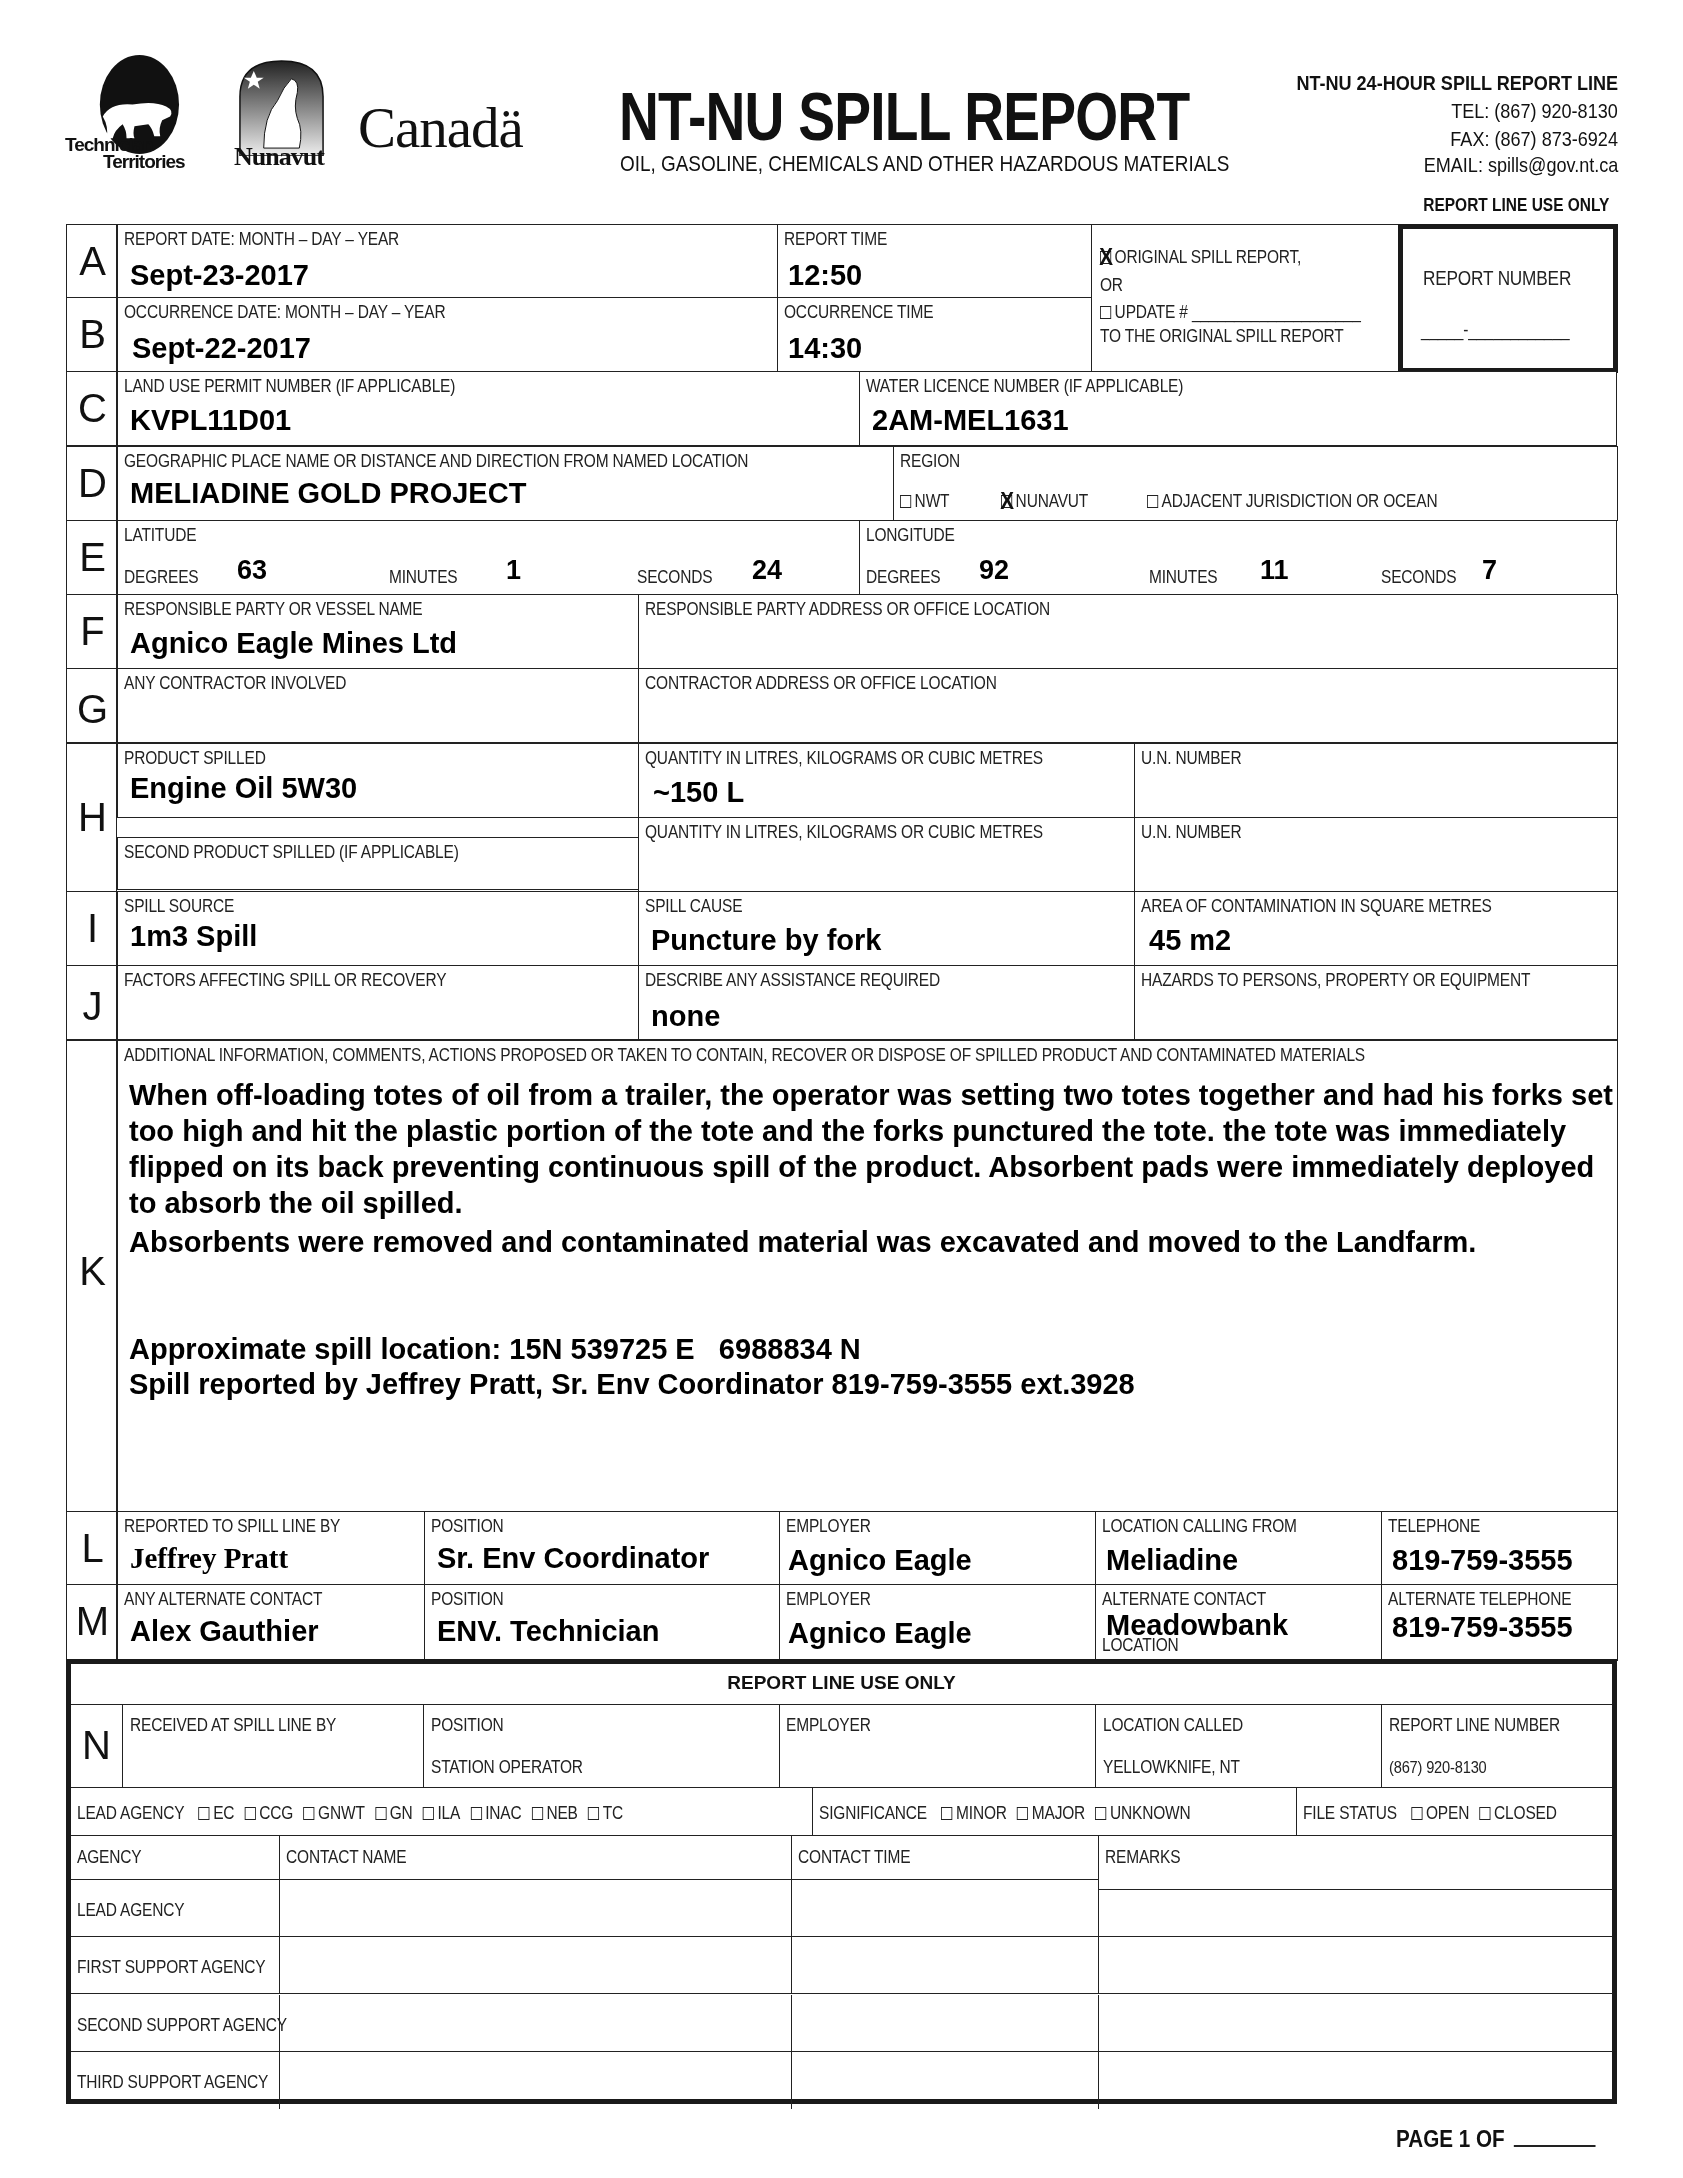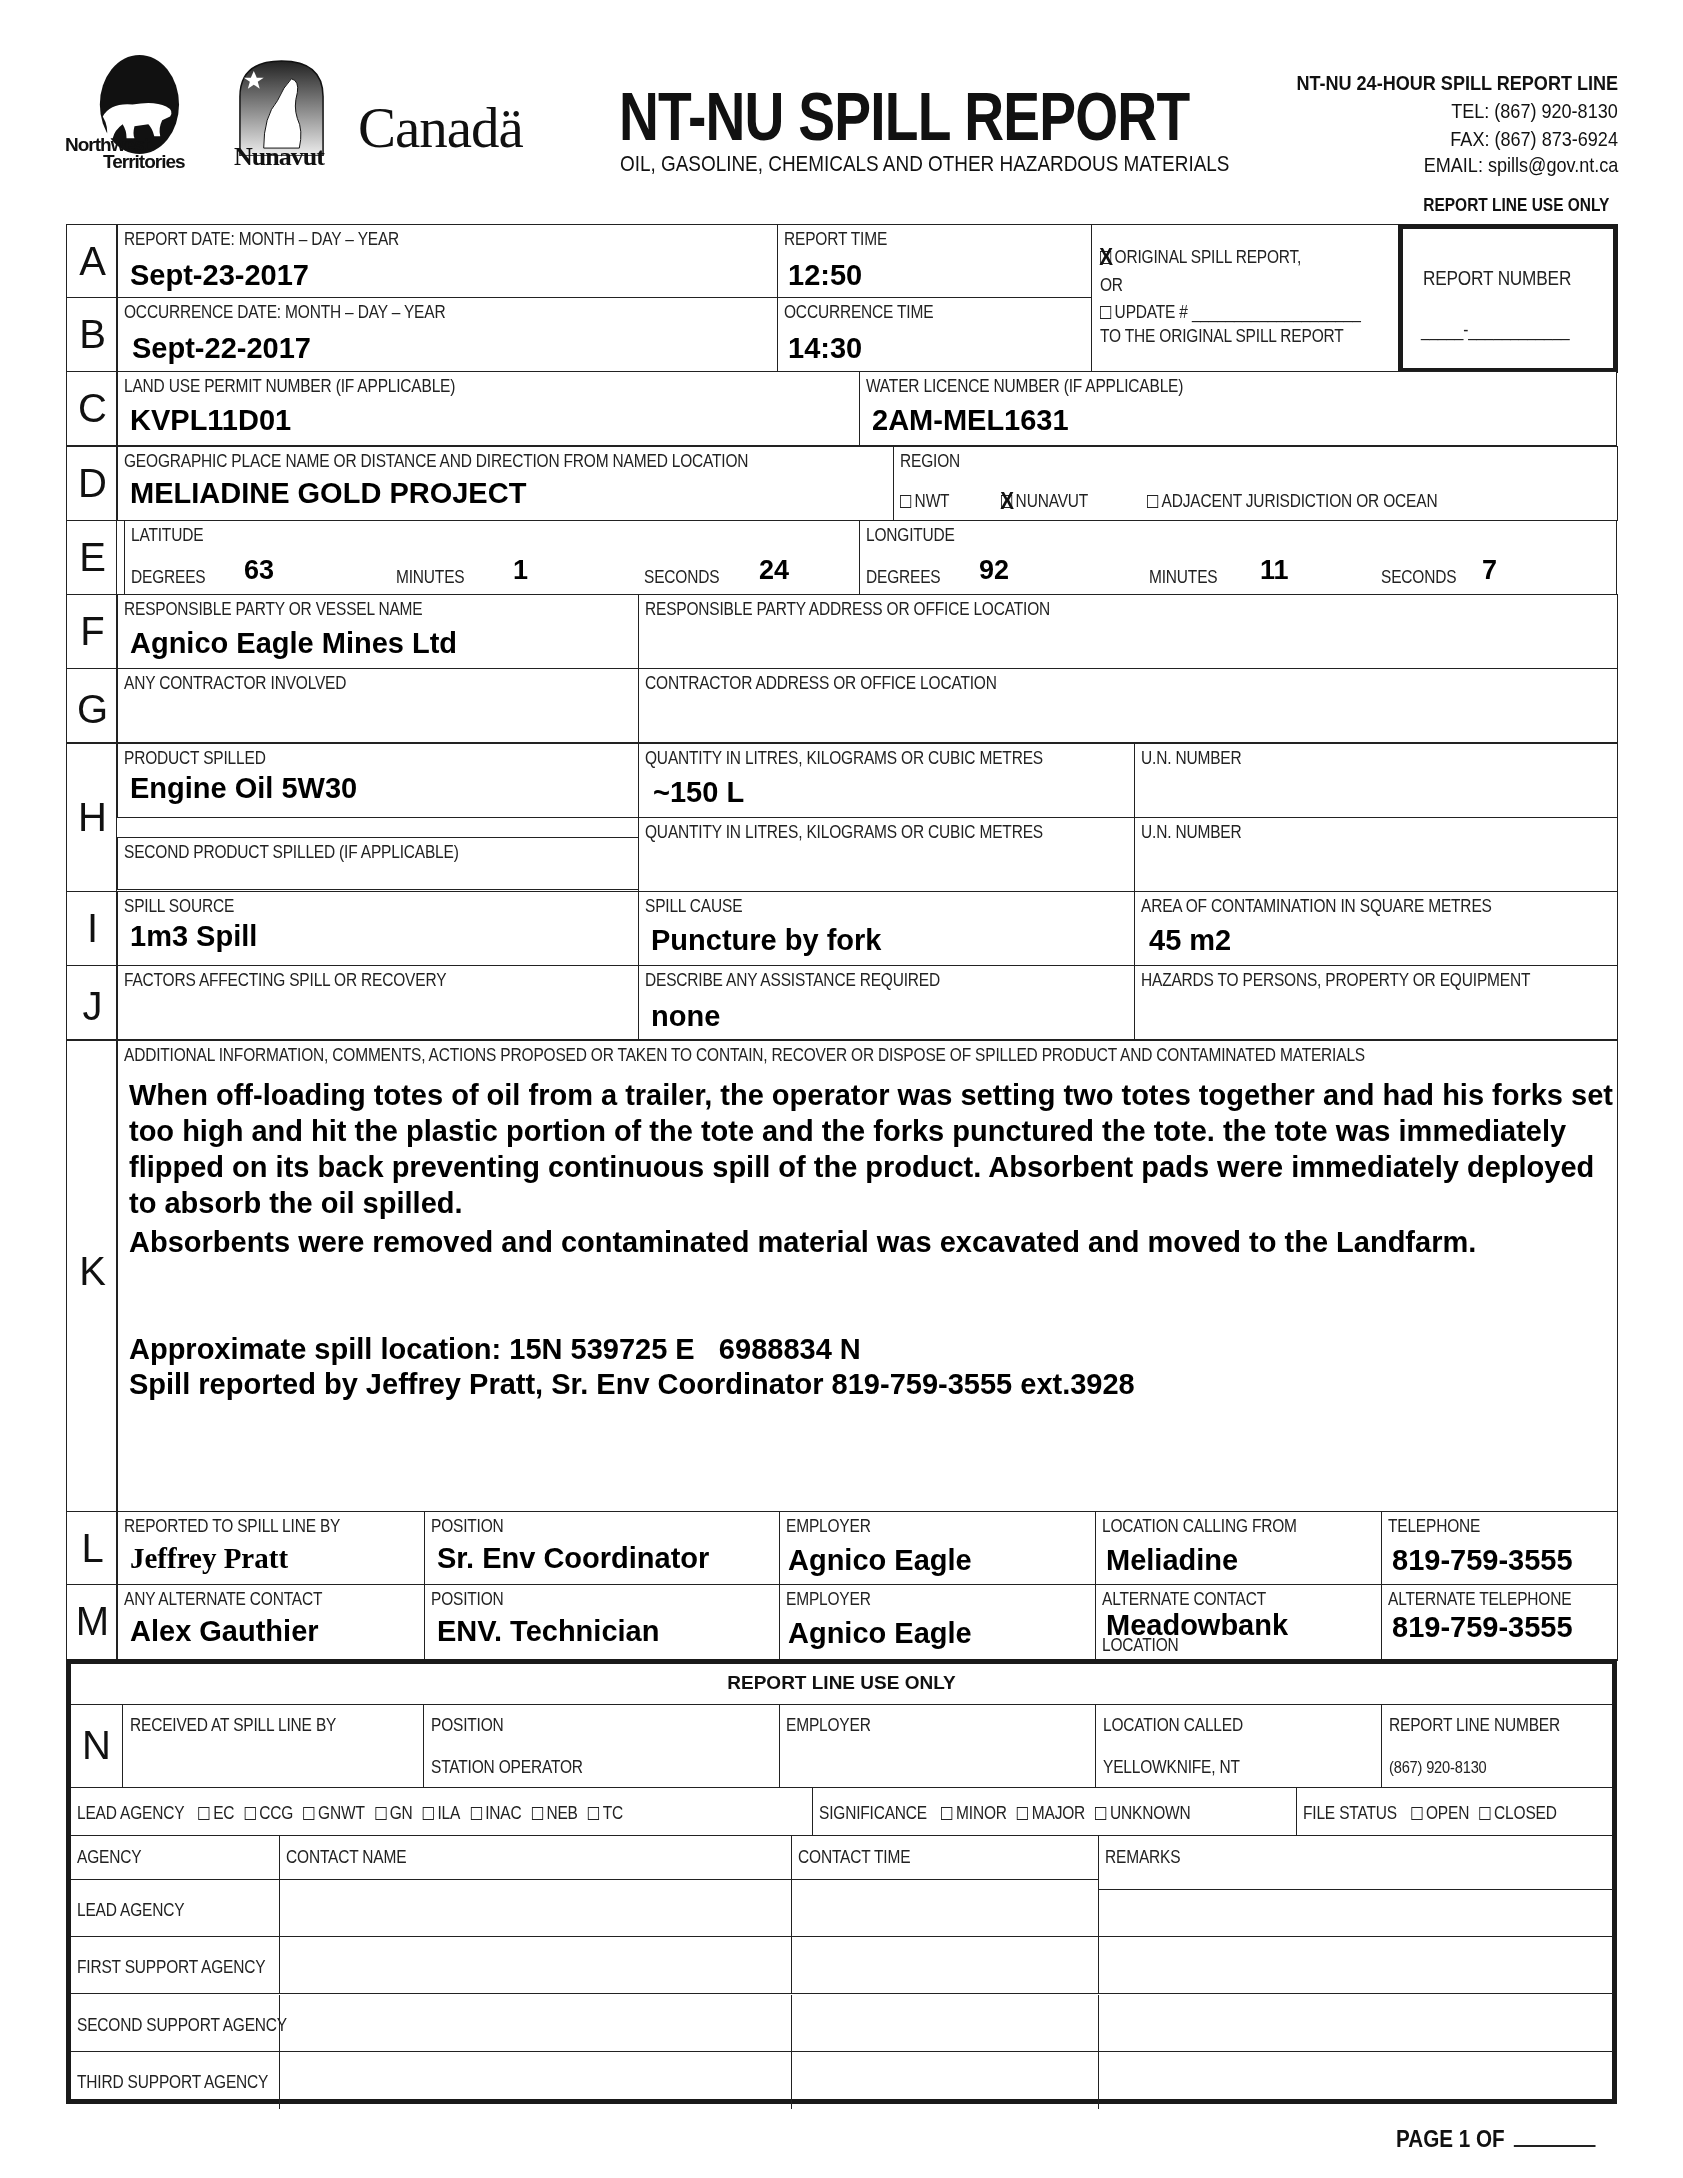--- a/index.html
+++ b/index.html
@@ -32,21 +32,21 @@
 <body>
 
 <div>
 
   <div class="abs" style="left:63px;top:55px;width:139px;height:119px;">
     <svg width="139" height="99" viewBox="0 0 140 100">
       <ellipse cx="77" cy="50" rx="40" ry="50" fill="#111"></ellipse>
       <path d="M40 62 Q48 48 70 50 Q92 46 104 52 Q112 56 108 62 L100 66 Q96 74 98 82 L92 82 Q90 74 86 70 L72 72 Q70 80 72 84 L64 84 Q64 76 60 70 Q52 76 50 84 L44 84 Q46 72 40 62 Z" fill="#fff"></path>
     </svg>
     <div class="abs" style="left:2px;top:81px;font-weight:bold;font-size:19px;letter-spacing:-1px;line-height:17px;">
-      <div>Northwest</div>
+      <div>Technician</div>
       <div style="padding-left:38px">Territories</div>
     </div>
   </div>
 
   <div class="abs" style="left:234px;top:57px;width:95px;height:119px;">
     <svg width="95" height="99" viewBox="0 0 96 100">
       <defs>
           <linearGradient id="ng" x1="0" y1="0" x2="0" y2="1">
             <stop offset="0" stop-color="#222"></stop>
             <stop offset="1" stop-color="#eee"></stop>
@@ -136,21 +136,21 @@
   <div class="cell" style="left:893px;top:446px;width:725px;height:75px;">
     <div class="lbl" style="left:6px;top:4px;">REGION</div>
     <div class="lbl" style="left:6px;top:44px;"><span class="chk"></span><span>NWT</span></div>
     <div class="lbl" style="left:107px;top:44px;"><span class="chk x"></span><span>NUNAVUT</span></div>
     <div class="lbl" style="left:253px;top:44px;"><span class="chk"></span><span>ADJACENT JURISDICTION OR OCEAN</span></div>
   </div>
 
   <div class="cell" style="left:66px;top:520px;width:51px;height:75px;">
       <div class="letter" style="top:14px;">E</div>
     </div>
-  <div class="cell" style="left:117px;top:520px;width:744px;height:75px;margin-left:7px;">
+  <div class="cell" style="left:117px;top:520px;width:744px;height:75px;">
     <div class="lbl" style="left:6px;top:4px;">LATITUDE</div>
     <div class="lbl" style="left:6px;top:46px;">DEGREES</div>
     <div class="val" style="left:119px;top:34px;font-size:27px;">63</div>
     <div class="lbl" style="left:271px;top:46px;">MINUTES</div>
     <div class="val" style="left:388px;top:34px;font-size:27px;">1</div>
     <div class="lbl" style="left:519px;top:46px;">SECONDS</div>
     <div class="val" style="left:634px;top:34px;font-size:27px;">24</div>
   </div>
   <div class="cell" style="left:859px;top:520px;width:758px;height:75px;">
     <div class="lbl" style="left:6px;top:4px;">LONGITUDE</div>

